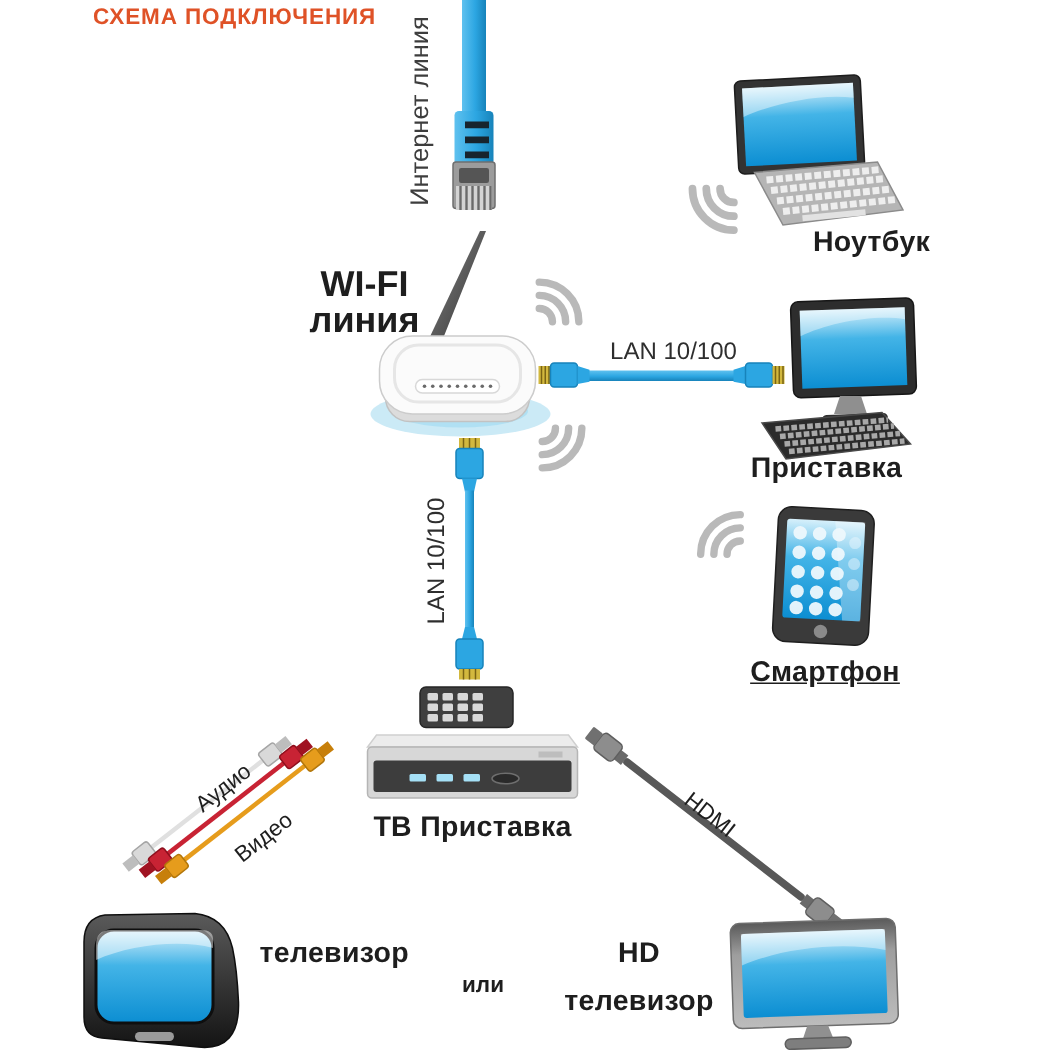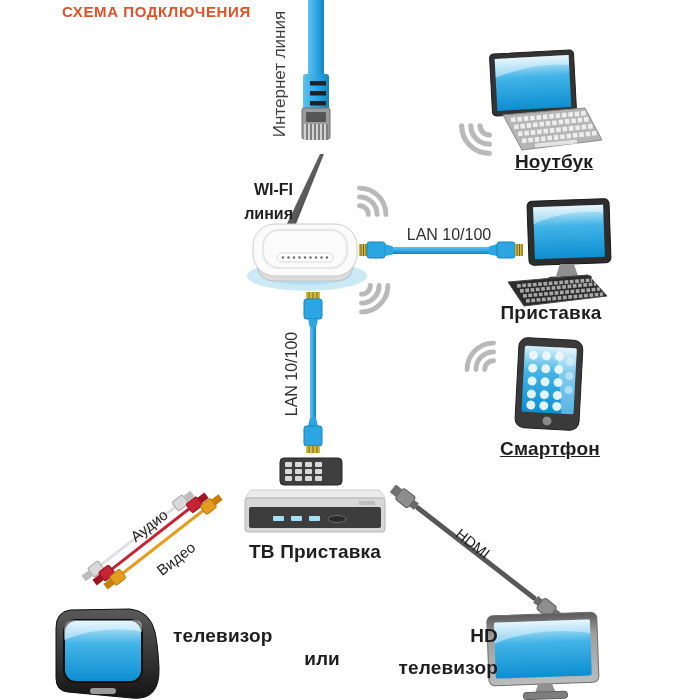--- a/index.html
+++ b/index.html
@@ -7,33 +7,33 @@
           font-family:"Liberation Sans","DejaVu Sans",sans-serif;color:#1e1e1e;}
   .abs{position:absolute;}
   svg{overflow:visible;display:block;}
   .lbl{position:absolute;font-weight:700;color:#1e1e1e;text-align:center;white-space:nowrap;}
   .lbl-dev{font-size:19px;letter-spacing:.2px;}
   .lbl-cable{font-weight:400;color:#2e2e2e;font-size:16px;}
   .rot-90{transform:rotate(-90deg);}
   #title{position:absolute;left:62px;top:3px;font-size:15px;font-weight:700;
          color:#df5227;letter-spacing:.6px;}
   #lbl-internet{left:215px;top:64px;width:130px;font-size:17px;color:#3d3d3d;}
-  #lbl-router{left:193px;top:178px;width:100px;font-size:16px;line-height:24px;text-align:right;}
-  #lbl-laptop{left:499px;top:151px;width:110px;text-decoration:underline;}
+  #lbl-router{left:193px;top:178px;width:100px;font-size:24px;line-height:24px;}
+  #lbl-laptop{left:526px;top:151px;width:110px;}
   #lbl-lan-computer{left:394px;top:226px;width:110px;}
   #lbl-computer{left:491px;top:302px;width:120px;}
   #lbl-smartphone{left:490px;top:438px;width:120px;text-decoration:underline;}
   #lbl-lan-settop{left:237px;top:365px;width:110px;}
   #lbl-settop{left:240px;top:541px;width:150px;}
   #lbl-audio{left:114px;top:517px;width:70px;font-size:15px;font-weight:500;transform:rotate(-38deg);}
   #lbl-video{left:141px;top:550px;width:70px;font-size:15px;font-weight:500;transform:rotate(-38deg);}
   #lbl-hdmi{left:438px;top:535px;width:70px;font-size:15px;font-weight:500;transform:rotate(38deg);}
   #lbl-crt{left:173px;top:619px;text-align:left;line-height:33px;}
-  #lbl-or{left:297px;top:648px;width:50px;font-size:19px;}
-  #lbl-hd{left:378px;top:620px;width:120px;line-height:32px;text-align:right;}
+  #lbl-or{left:297px;top:648px;width:50px;font-size:15px;}
+  #lbl-hd{left:366px;top:620px;width:120px;line-height:32px;}
 </style>
 </head>
 <body>
 
 <div id="canvas">
 
   <svg width="0" height="0" style="position:absolute" aria-hidden="true">
     <defs>
       <linearGradient id="scr" x1="0" y1="0" x2="0" y2="1">
         <stop offset="0" stop-color="#d7f0fb"></stop>

